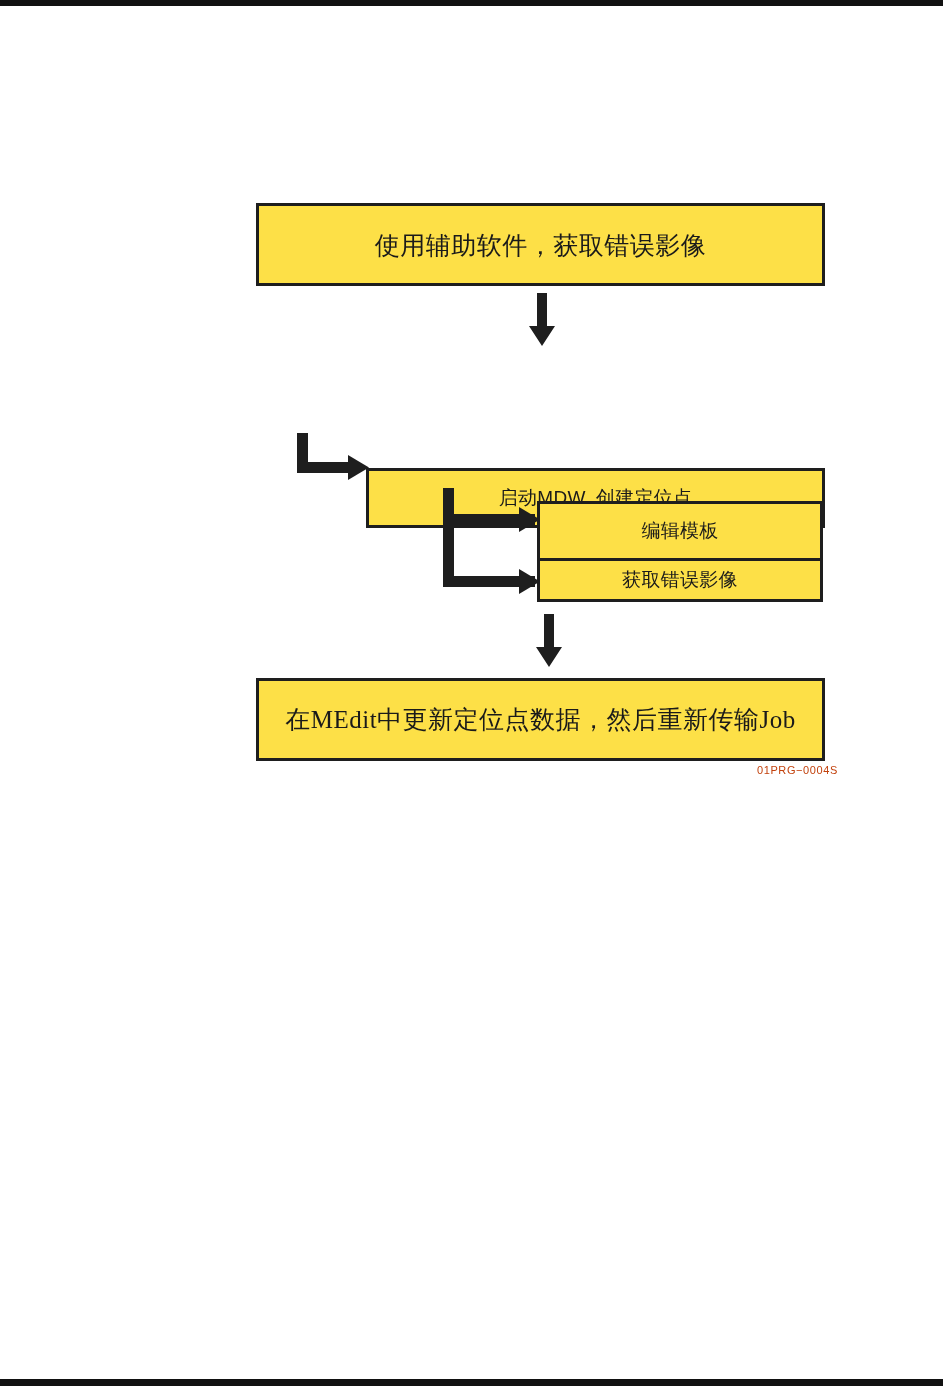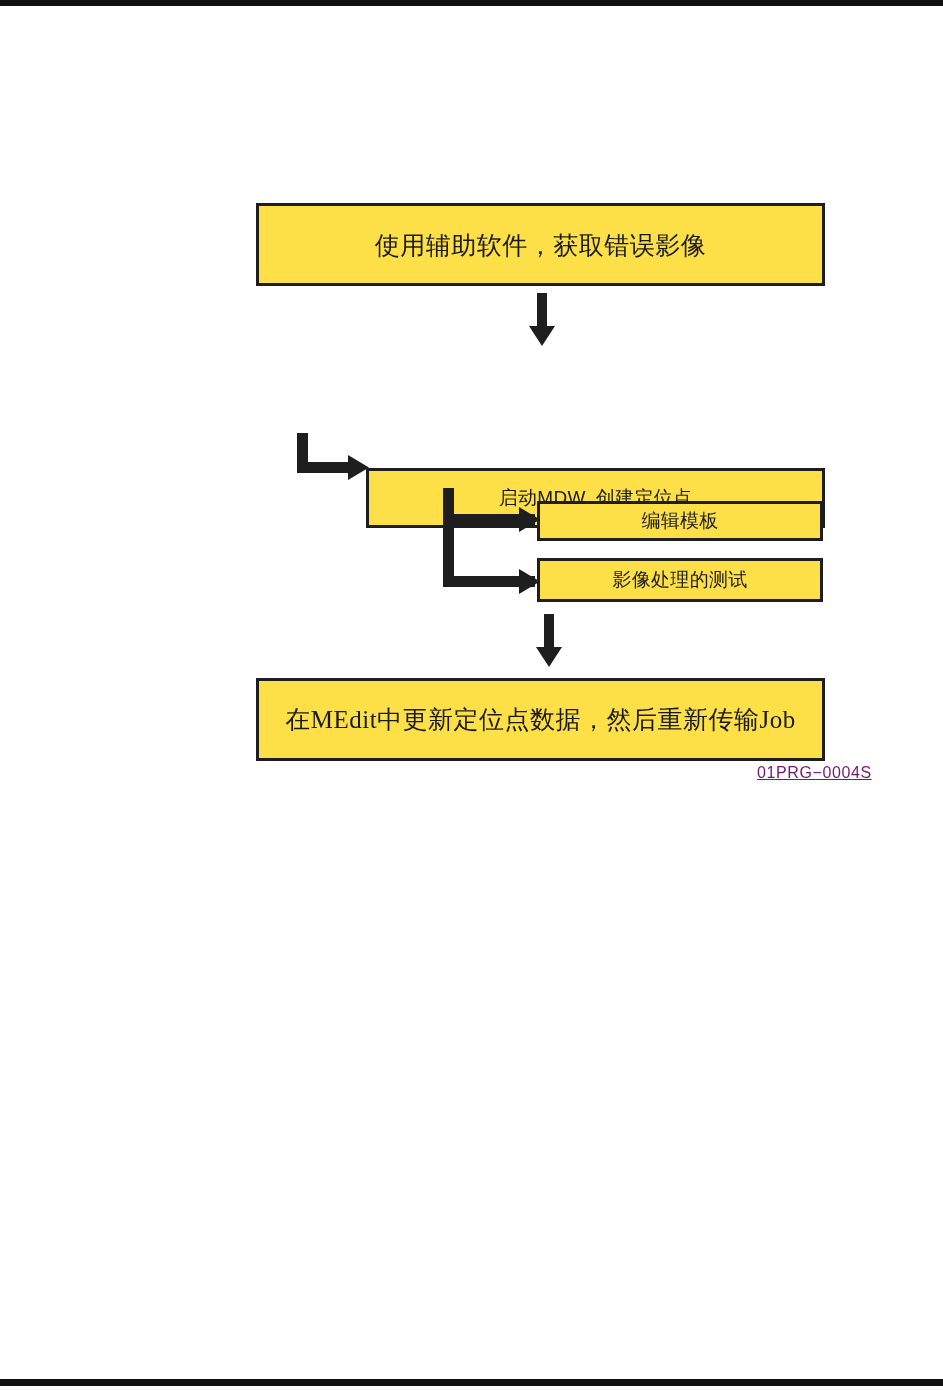--- a/index.html
+++ b/index.html
@@ -65,26 +65,25 @@
     background: #1e1e1e;
   }
   .arrow-svg {
     position: absolute;
     display: block;
   }
 
   
   .fig-code {
     position: absolute;
-    font-size: 16px;
+    font-size: 11px;
     letter-spacing: 0.6px;
-    color: #701a75;
+    color: #c2410c;
     font-family: "Liberation Sans", "DejaVu Sans", sans-serif;
     white-space: nowrap;
-    text-decoration: underline;
   }
 </style>
 </head>
 <body>
 
 <div id="page">
 
   <div class="scan-bar top"></div>
   <div class="scan-bar bottom"></div>
 
@@ -111,26 +110,26 @@
   <div class="conn" style="left:443px; top:514px; width:92px; height:11px;"></div>
   <svg class="arrow-svg" style="left:519px; top:507px;" width="21" height="25" viewBox="0 0 21 25">
     <polygon points="0,0 21,12.5 0,25" fill="#1e1e1e"></polygon>
   </svg>
 
   <div class="conn" style="left:443px; top:576px; width:92px; height:11px;"></div>
   <svg class="arrow-svg" style="left:519px; top:569px;" width="21" height="25" viewBox="0 0 21 25">
     <polygon points="0,0 21,12.5 0,25" fill="#1e1e1e"></polygon>
   </svg>
 
-  <div class="fc-box small-box" style="left:537px; top:501px; width:286px; height:40px;">
+  <div class="fc-box small-box" style="left:537px; top:501px; width:286px; height:60px;">
     <span class="label">编辑模板</span>
   </div>
 
   <div class="fc-box small-box" style="left:537px; top:558px; width:286px; height:44px;">
-    <span class="label">影像处理的测试</span>
+    <span class="label">获取错误影像</span>
   </div>
 
   <svg class="arrow-svg" style="left:536px; top:614px;" width="26" height="53" viewBox="0 0 26 53">
     <polygon points="8,0 18,0 18,33 26,33 13,53 0,33 8,33" fill="#1e1e1e"></polygon>
   </svg>
 
   <div class="fc-box big-box" style="left:256px; top:678px; width:569px; height:83px;font-family:Liberation Serif, serif;">
     <span class="label">在MEdit中更新定位点数据，然后重新传输Job</span>
   </div>
 

